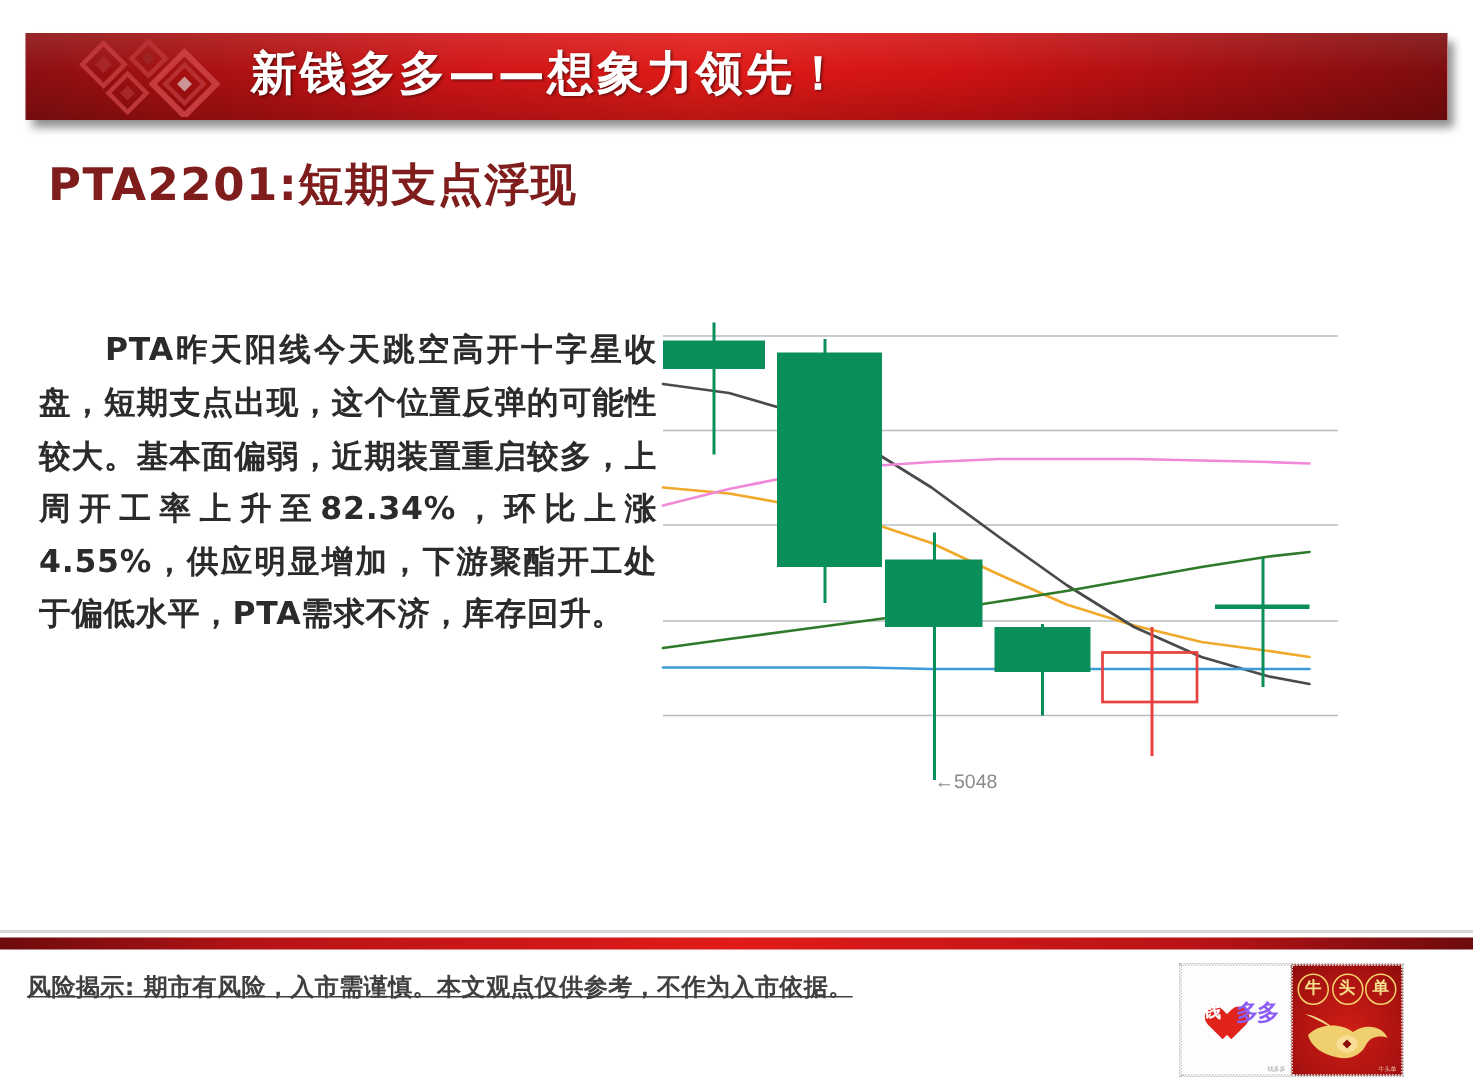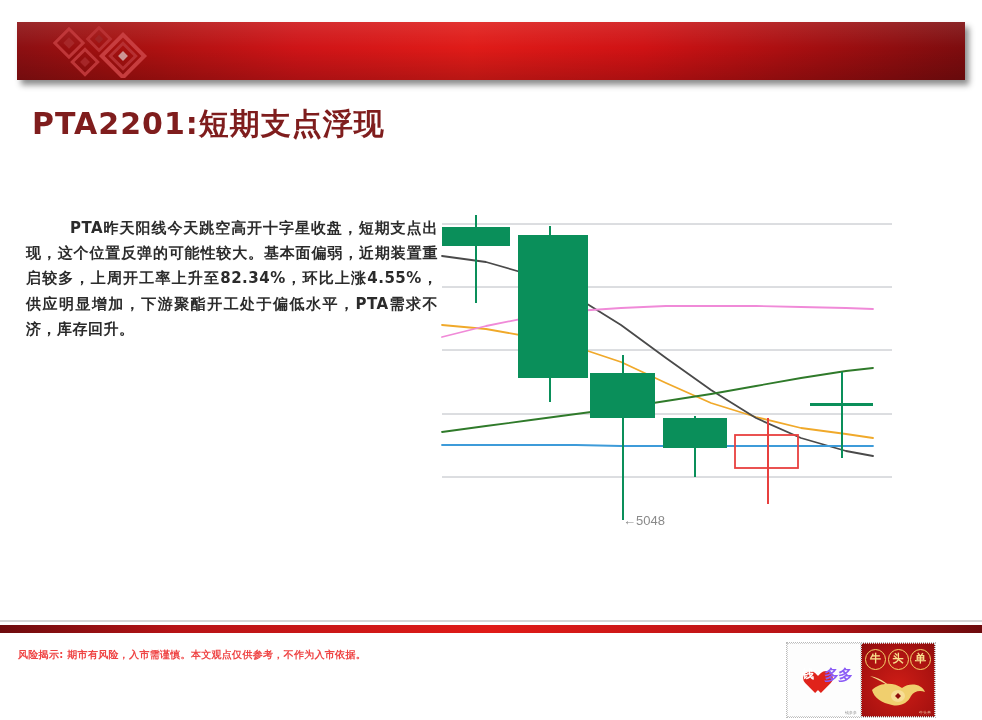--- a/index.html
+++ b/index.html
@@ -34,21 +34,21 @@
 
   
   .slide-title{
     position:absolute;left:32px;top:104px;width:400px;
     color:#7f1d1d;font-size:30px;font-weight:bold;line-height:1.30;
     font-family:"DejaVu Sans","Liberation Sans",sans-serif;
     letter-spacing:1px;
   }
   .body-text{
     position:absolute;left:26px;top:216px;width:412px;
-    color:#2b2b2b;font-size:15px;font-weight:bold;line-height:1.68;
+    color:#2b2b2b;font-size:21px;font-weight:bold;line-height:1.68;
     font-family:"DejaVu Sans","Liberation Sans",sans-serif;
     text-indent:44px;letter-spacing:0.5px;text-align:justify;
   }
 
   
   .chart-wrap{
     position:absolute;left:436px;top:200px;width:470px;height:340px;text-align:right;
   }
   .chart-svg{display:block;}
   .chart-label{
@@ -59,23 +59,24 @@
   
   .footer-rule{
     position:absolute;left:0;top:625px;width:982px;height:8px;
     background:linear-gradient(90deg,#6d0b0d 0%,#b71316 18%,#e01b18 50%,#b71316 82%,#6d0b0d 100%);
   }
   .footer-rule-thin{
     position:absolute;left:0;top:620px;width:982px;height:2px;background:#d6d6d6;
   }
   .disclaimer{
     position:absolute;left:18px;top:648px;width:640px;
-    color:#ef4444;font-size:10px;font-weight:bold;line-height:1.3;
+    color:#404040;font-size:16px;font-weight:bold;line-height:1.3;
     font-family:"DejaVu Sans","Liberation Sans",sans-serif;
     letter-spacing:0.3px;
+    text-decoration:underline;
   }
   .stamp-wrap{
     position:absolute;left:786px;top:642px;width:148px;height:74px;
     display:flex;border:1px dotted #b9b9b9;background:#fff;
   }
   .stamp{
     position:relative;width:50%;height:100%;overflow:hidden;
     border:1px dotted #cfcfcf;box-sizing:border-box;
   }
   .stamp-left{background:#fdfdfd;}
@@ -136,20 +137,21 @@
         <rect x="-9" y="-9" width="18" height="18" fill="none" stroke="#c23a3c" stroke-width="3"></rect>
         <rect x="-3.5" y="-3.5" width="7" height="7" fill="#a8292b"></rect>
       </g>
       <g transform="translate(82,30) rotate(45)">
         <rect x="-15" y="-15" width="30" height="30" fill="none" stroke="#cb4143" stroke-width="4"></rect>
         <rect x="-9" y="-9" width="18" height="18" fill="none" stroke="#b83235" stroke-width="3"></rect>
         <rect x="-3.5" y="-3.5" width="7" height="7" fill="#d0a0a0"></rect>
       </g>
     </g>
   </svg>
+  <div class="banner-title">新钱多多——想象力领先！</div>
 </div>
 
 <div class="slide-title">PTA2201:短期支点浮现</div>
 <div class="body-text">PTA昨天阳线今天跳空高开十字星收盘，短期支点出现，这个位置反弹的可能性较大。基本面偏弱，近期装置重启较多，上周开工率上升至82.34%，环比上涨4.55%，供应明显增加，下游聚酯开工处于偏低水平，PTA需求不济，库存回升。</div>
 
 <div class="chart-wrap">
   <svg class="chart-svg" id="chart-svg" width="470" height="340" viewBox="0 0 470 340">
     <g id="grid-layer">
         <line x1="6" x2="456" y1="24" y2="24" stroke="#b9bcc2" stroke-width="1"></line>
         <line x1="6" x2="456" y1="87" y2="87" stroke="#b9bcc2" stroke-width="1"></line>

